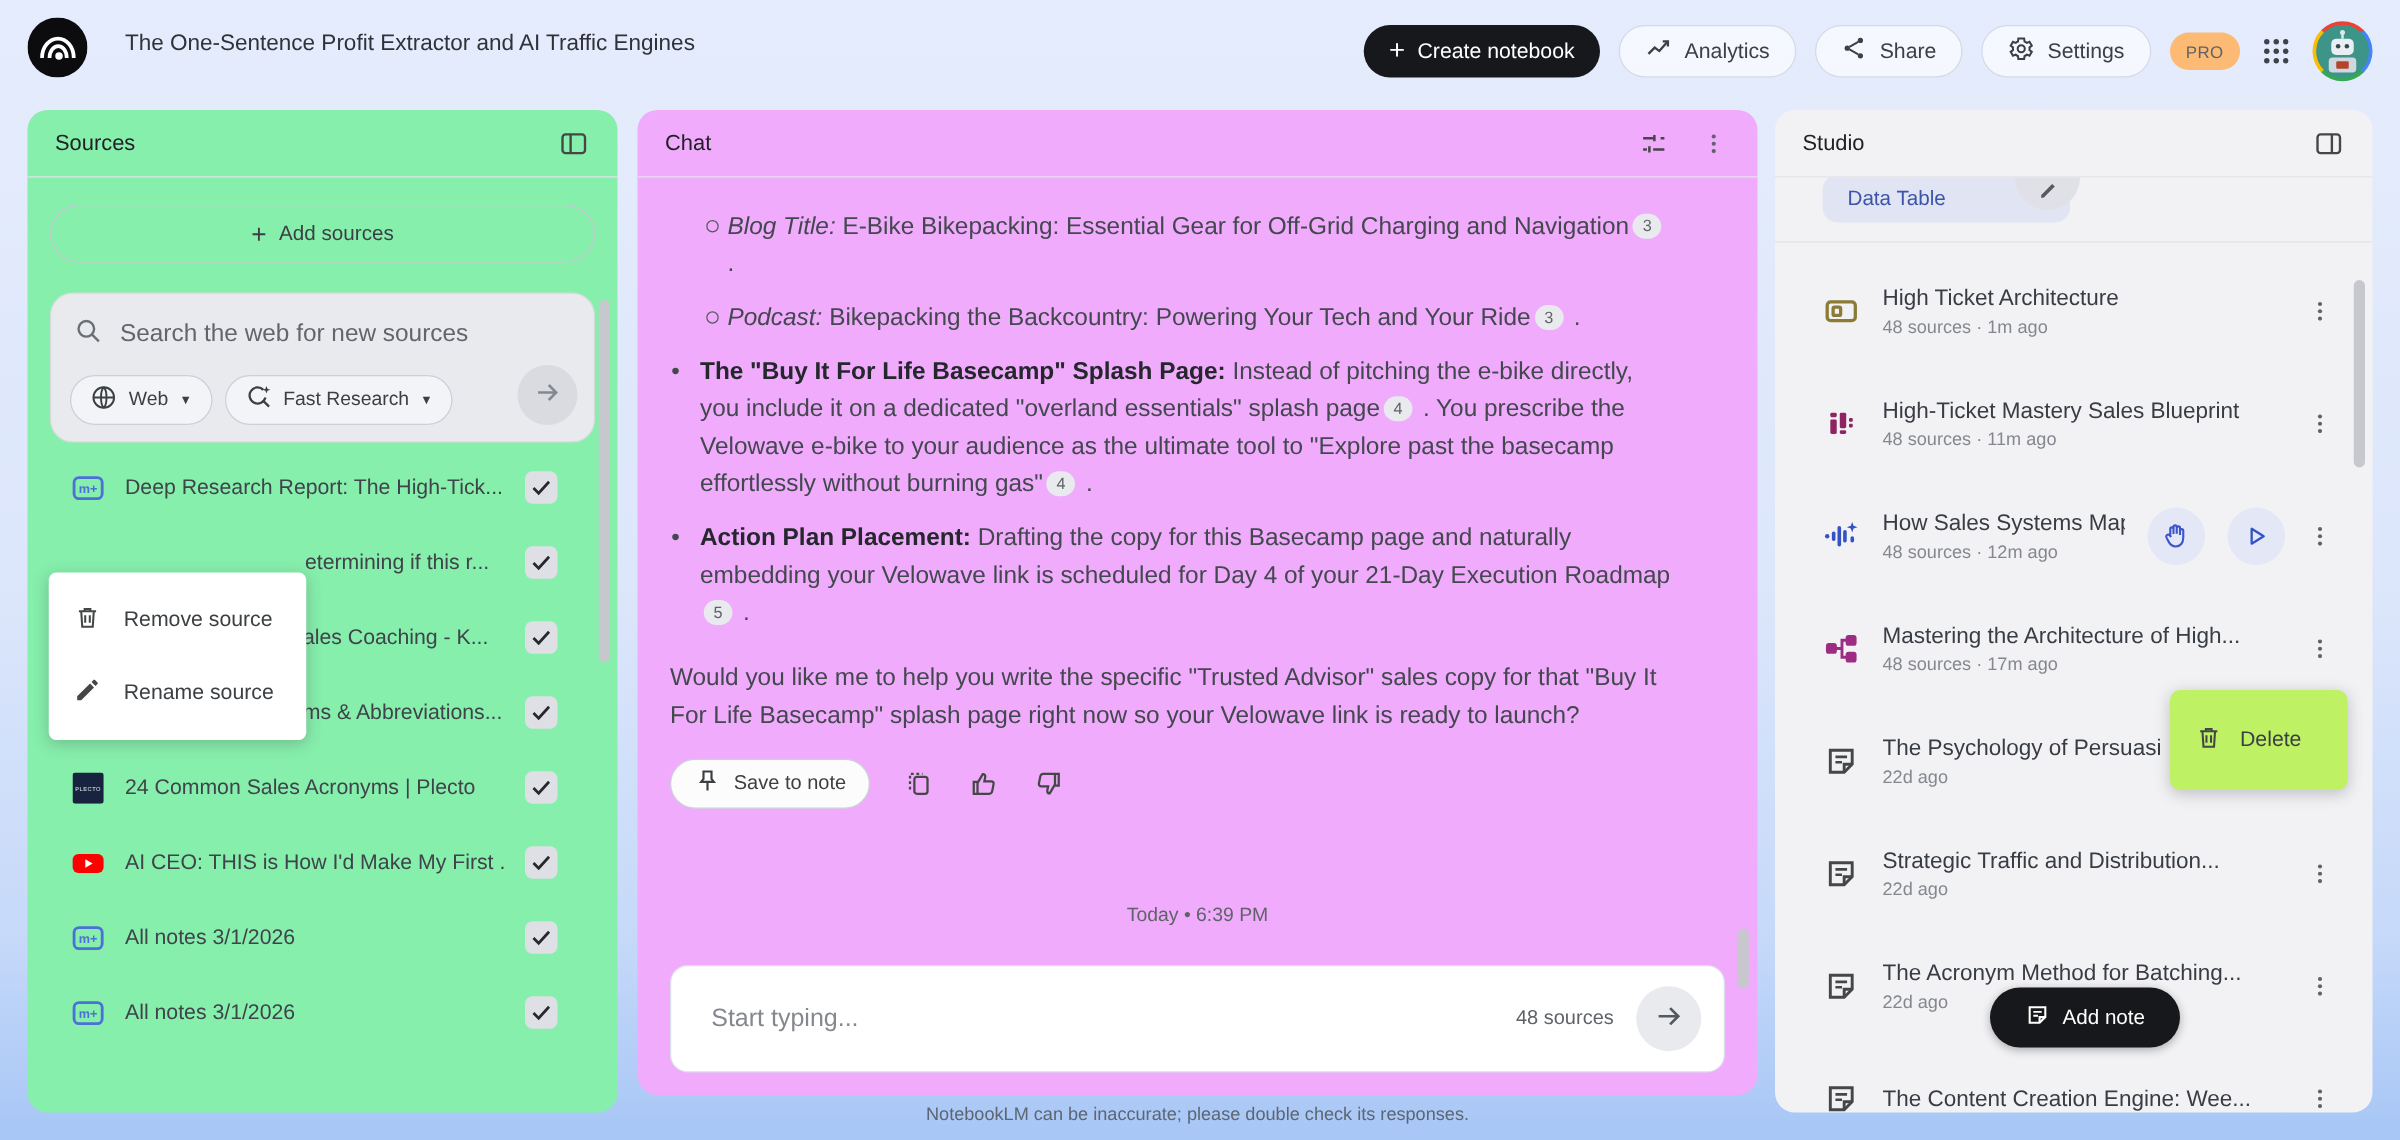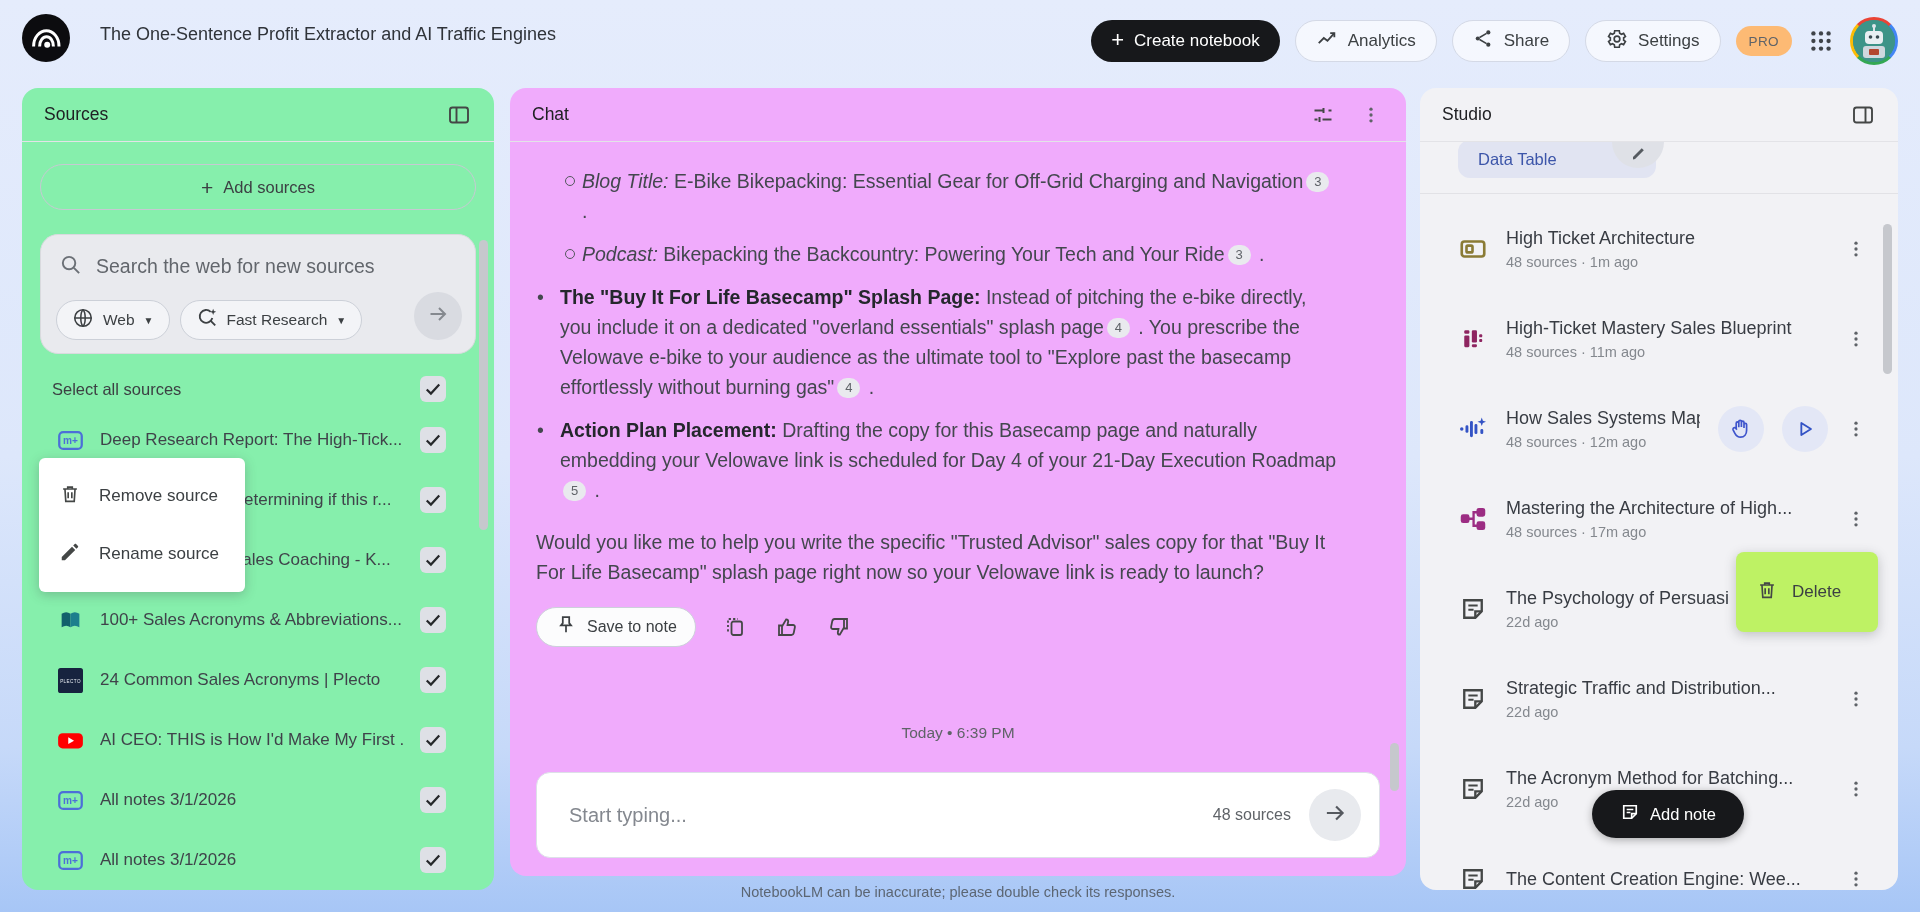--- a/index.html
+++ b/index.html
@@ -216,28 +216,20 @@
         <span>Fast Research</span>
         <span class="chev">▼</span>
       </span>
       <span class="go-btn">
           <span><svg width="24" height="24" viewBox="0 0 24 24" fill="none" stroke="#85898f" stroke-width="2">
               <path d="M4.5 12h14M13 6l6 6-6 6"></path>
             </svg></span>
         </span>
     </div>
   </div>
-  <div class="select-row">
-    <span class="select-label">Select all sources</span>
-    <span class="checkbox">
-        <svg width="20" height="20" viewBox="0 0 24 24" fill="none" stroke="#26282b" stroke-width="2.6">
-          <path d="M4.5 12.5l5 5 10-11"></path>
-        </svg>
-      </span>
-  </div>
   <div class="src-list" id="source-list">
       <div class="src-row">
         <span class="src-icon">
           <svg width="27" height="27" viewBox="0 0 24 24">
             <rect x="2" y="4.5" width="20" height="15" rx="3.5" fill="none" stroke="#4c6fd8" stroke-width="2"></rect>
             <text x="12" y="15.5" font-size="9" font-weight="bold" fill="#4c6fd8" text-anchor="middle" font-family="Liberation Sans,sans-serif">m+</text>
           </svg>
         </span>
         <span class="src-label">Deep Research Report: The High-Tick...</span>
         <span class="checkbox">

